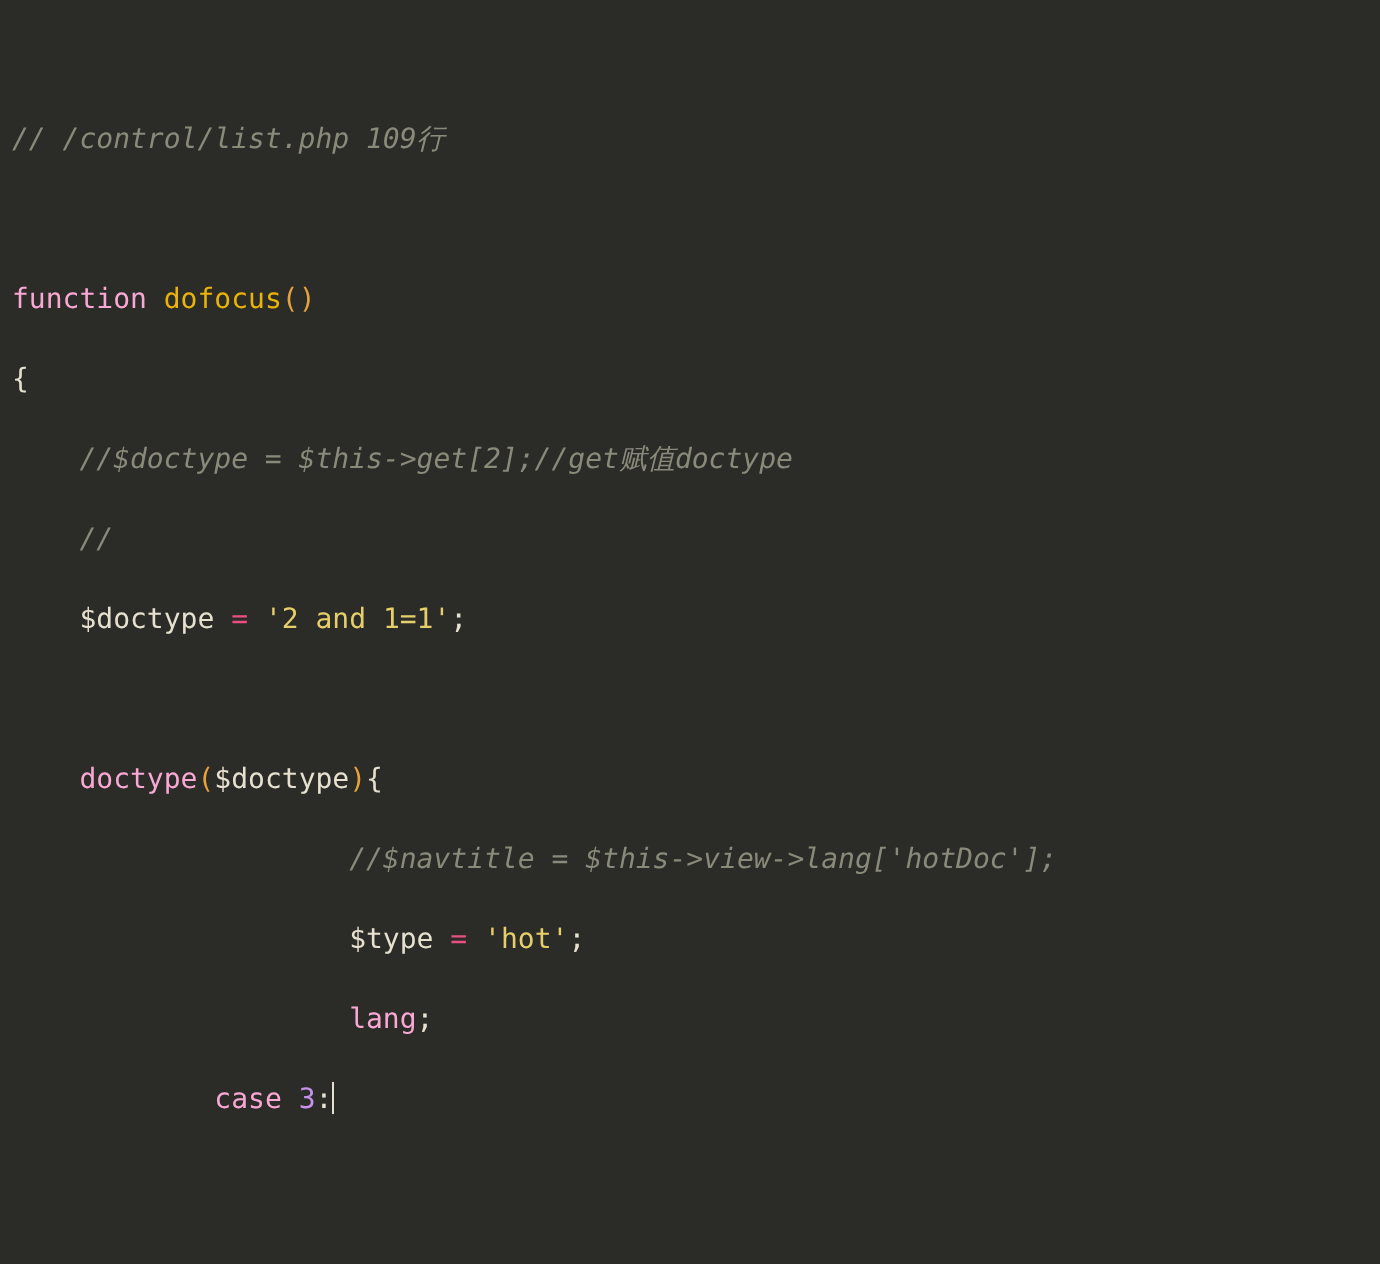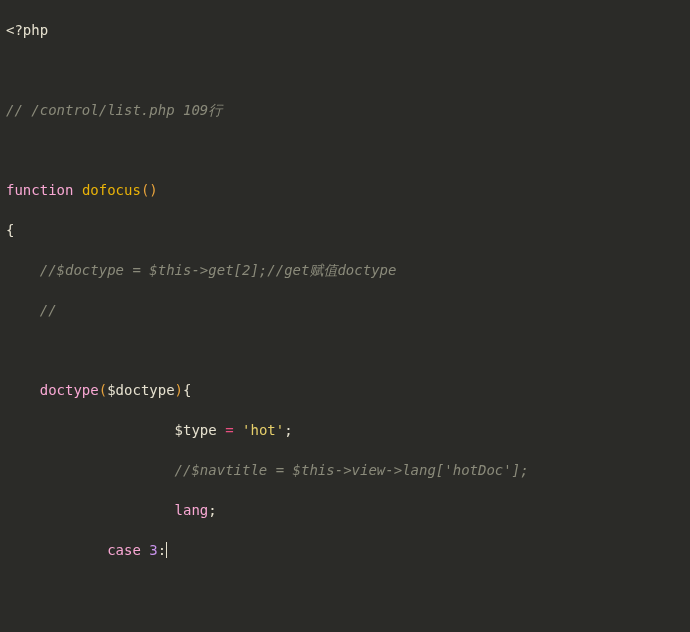--- a/index.html
+++ b/index.html
@@ -35,32 +35,32 @@
     width: 1px;
     height: 16px;
     background: #e6e1cf;
     vertical-align: -3px;
   }
 </style>
 </head>
 <body>
 
 <div class="editor">
-<div class="line"><span class="c-tag">&lt;?php</span></div>
 <div class="line">&nbsp;</div>
 <div class="line"><span class="c-comment">// /control/list.php 109行</span></div>
 <div class="line">&nbsp;</div>
 <div class="line"><span class="c-keyword">function</span> <span class="c-funcname">dofocus</span><span class="c-paren">(</span><span class="c-paren">)</span></div>
 <div class="line"><span class="c-punct">{</span></div>
 <div class="line">    <span class="c-comment">//$doctype = $this-&gt;get[2];//get赋值doctype</span></div>
 <div class="line">    <span class="c-comment">//</span></div>
+<div class="line">    <span class="c-var">$doctype</span><span class="c-op"> = </span><span class="c-string">'2 and 1=1'</span><span class="c-punct">;</span></div>
 <div class="line">&nbsp;</div>
 <div class="line">    <span class="c-keyword">doctype</span><span class="c-paren">(</span><span class="c-var">$doctype</span><span class="c-paren">)</span><span class="c-punct">{</span></div>
+<div class="line">                    <span class="c-comment">//$navtitle = $this-&gt;view-&gt;lang['hotDoc'];</span></div>
 <div class="line">                    <span class="c-var">$type</span><span class="c-op"> = </span><span class="c-string">'hot'</span><span class="c-punct">;</span></div>
-<div class="line">                    <span class="c-comment">//$navtitle = $this-&gt;view-&gt;lang['hotDoc'];</span></div>
 <div class="line">                    <span class="c-keyword">lang</span><span class="c-punct">;</span></div>
 <div class="line">            <span class="c-keyword">case</span> <span class="c-number">3</span><span class="c-punct">:</span><span class="caret"></span></div>
 
 
 
 
 
 
 
 

